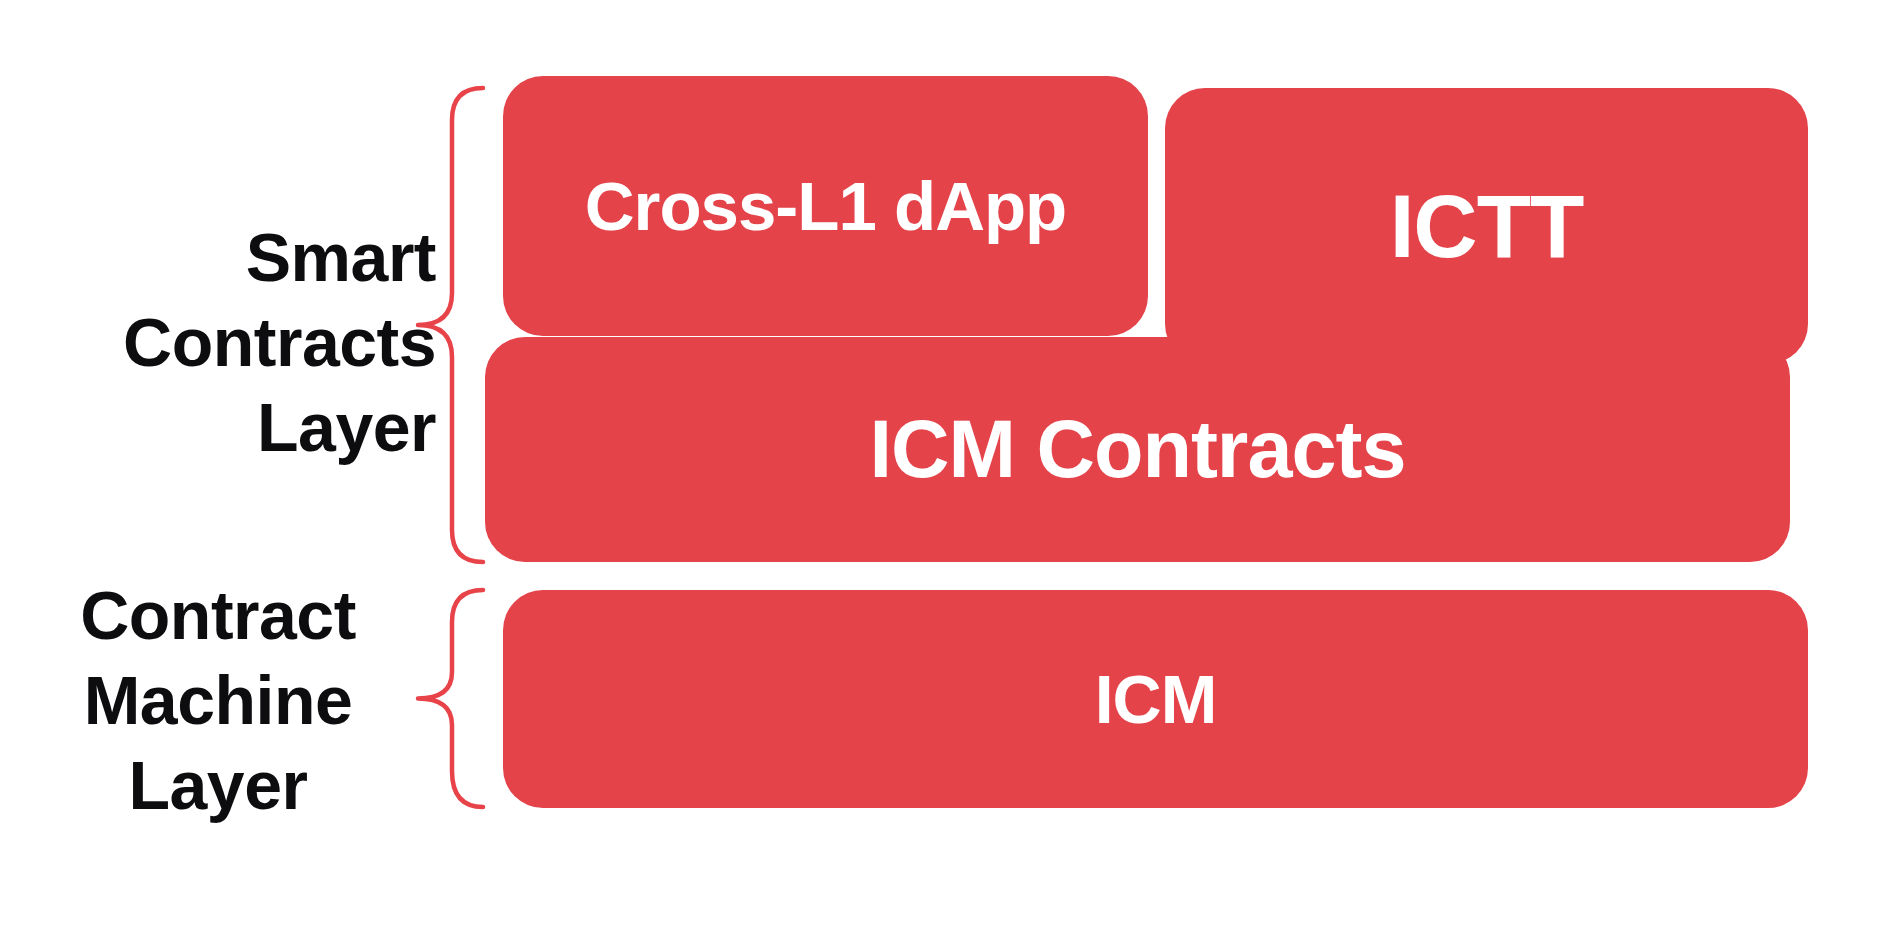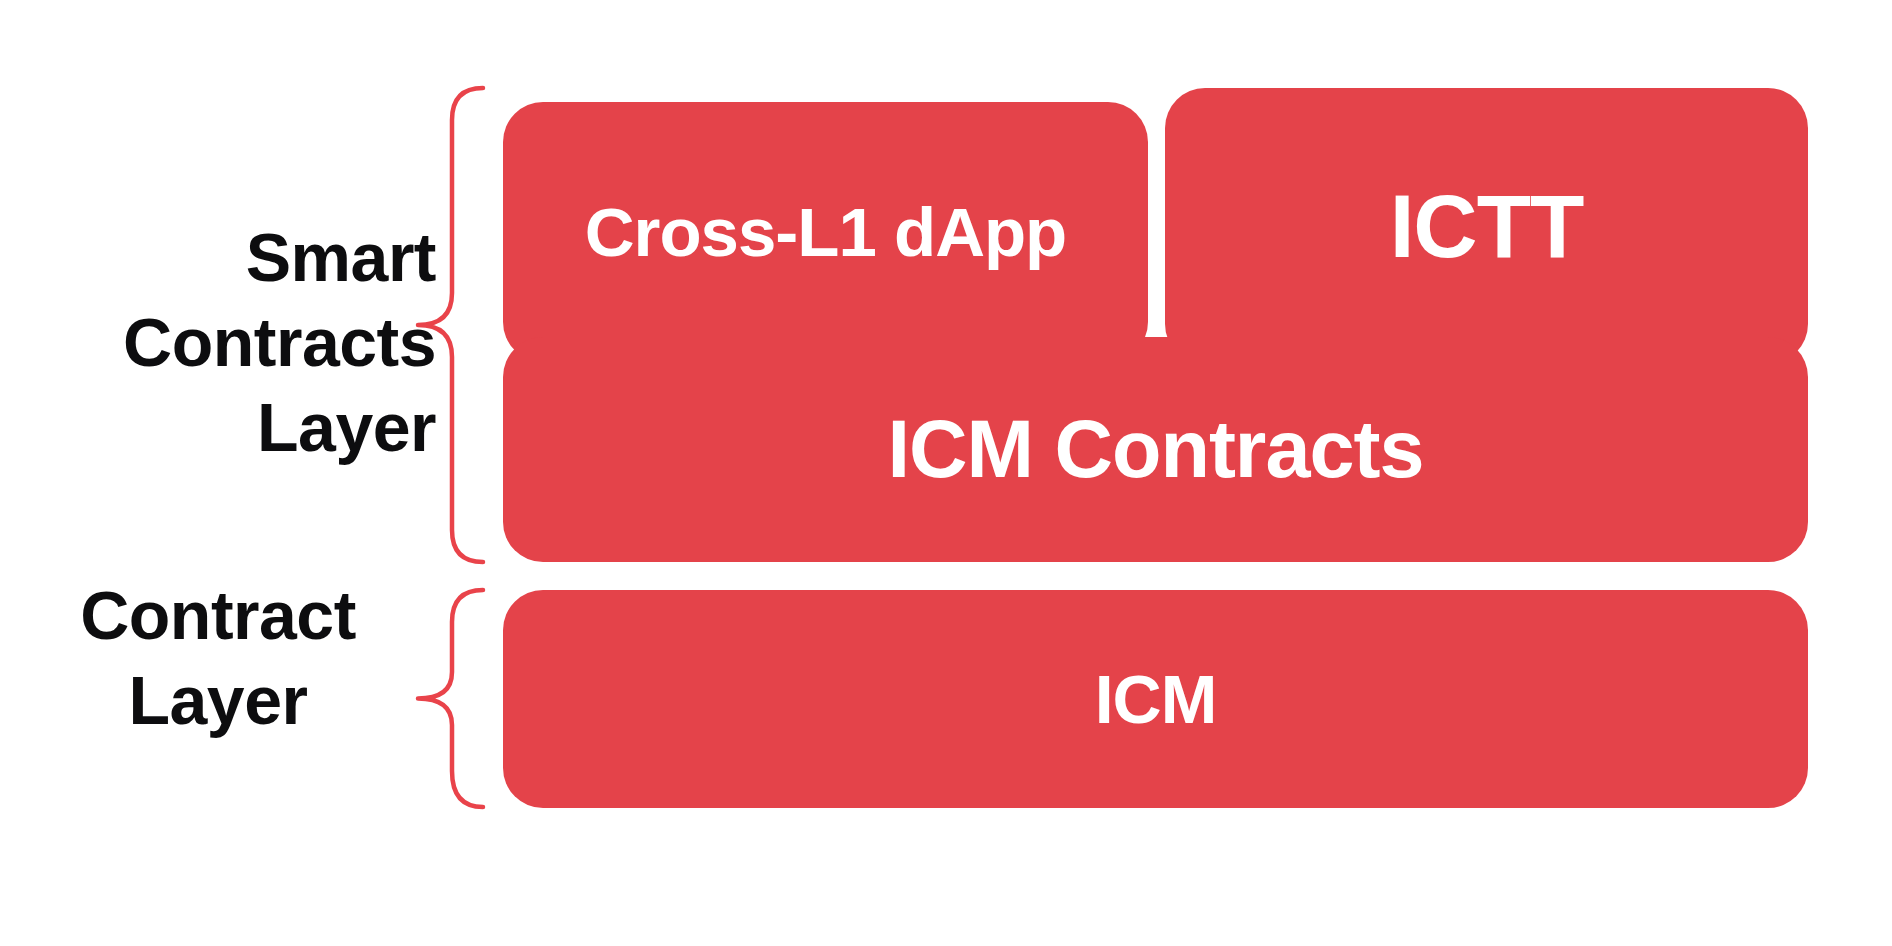--- a/index.html
+++ b/index.html
@@ -52,42 +52,43 @@
     display: flex;
     align-items: center;
     justify-content: center;
   }
   .box-label {
     color: var(--box-text, #FFFFFF);
     font-weight: 700;
     letter-spacing: -1px;
     white-space: nowrap;
   }
-  #box-cross         { left: 503px;  top: 102px;  width: 645px;  height: 260px; }
+  #box-cross         { left: 503px;  top: 76px;  width: 645px;  height: 260px; }
   #box-cross .box-label { font-size: 69px; }
   #box-ictt          { left: 1165px; top: 88px;  width: 643px;  height: 276px; }
   #box-ictt .box-label { font-size: 89px; }
-  #box-icm-contracts { left: 503px;  top: 337px; width: 1305px; height: 225px; }
+  #box-icm-contracts { left: 485px;  top: 337px; width: 1305px; height: 225px; }
   #box-icm-contracts .box-label { font-size: 81px; }
   #box-icm           { left: 503px;  top: 590px; width: 1305px; height: 218px; }
   #box-icm .box-label { font-size: 68px; }
 </style>
 </head>
 <body>
 
 <div class="diagram">
 
   <div class="layer-label" id="label-smart">
     <span>Smart</span>
     <span>Contracts</span>
     <span>Layer</span>
   </div>
 
   <div class="layer-label" id="label-vm">
     <span>Contract</span>
+    <span>Machine</span>
     <span>Layer</span>
   </div>
 
   <svg class="brace" id="brace-smart" viewBox="0 0 74 484" aria-hidden="true">
     <path d="M 69 4 Q 38 4 38 36 L 38 209 Q 38 241 4 241 Q 38 241 38 273 L 38 446 Q 38 478 69 478"></path>
   </svg>
 
   <svg class="brace" id="brace-vm" viewBox="0 0 74 226" aria-hidden="true">
     <path d="M 69 4 Q 38 4 38 36 L 38 86 Q 38 112.5 4 112.5 Q 38 112.5 38 139 L 38 185 Q 38 221 69 221"></path>
   </svg>

